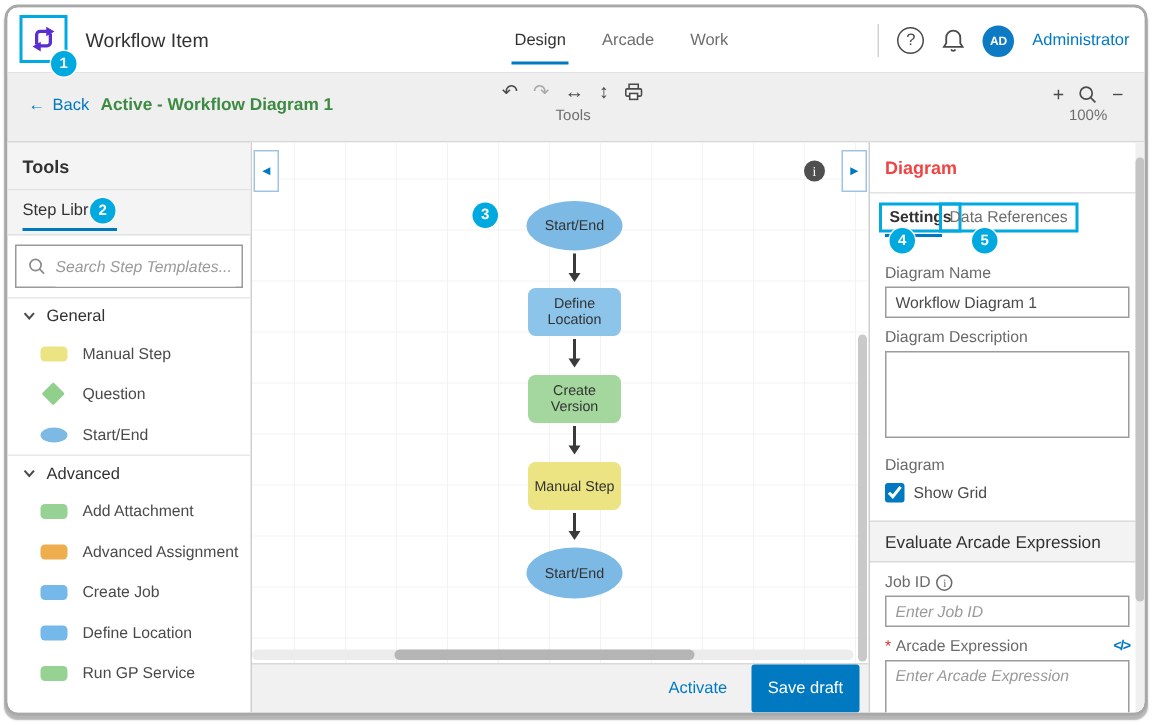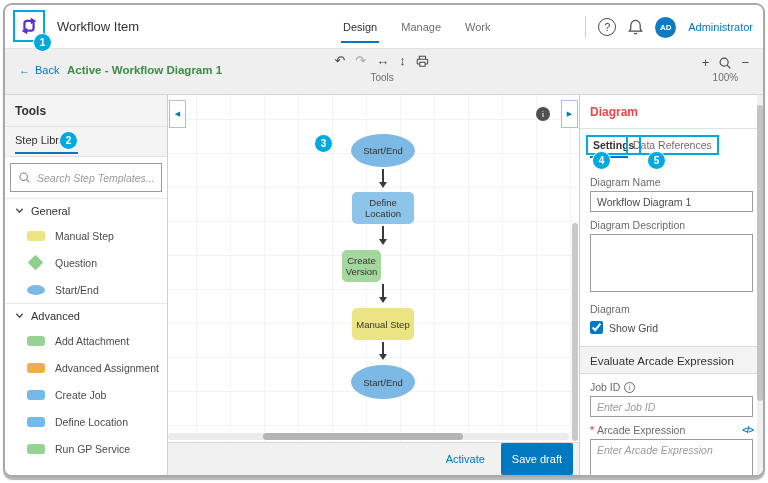--- a/index.html
+++ b/index.html
@@ -141,21 +141,21 @@
         <path d="M7 16 V9 a2.5 2.5 0 0 1 2.5-2.5 H15" fill="none" stroke="#5a2dd1" stroke-width="2.4"></path>
         <polygon points="14,3 20,6.5 14,10" fill="#5a2dd1"></polygon>
         <path d="M17 8 v6.5 a2.5 2.5 0 0 1 -2.5 2.5 H9" fill="none" stroke="#5a2dd1" stroke-width="2.4"></path>
         <polygon points="10,14 4,17.5 10,21" fill="#5a2dd1"></polygon>
       </svg>
     </div>
     <div class="badge" style="left:29px; top:29px;">1</div>
     <div class="app-title">Workflow Item</div>
     <div class="nav">
       <div class="nav-tab active">Design</div>
-      <div class="nav-tab">Manage</div>
+      <div class="nav-tab">Arcade</div>
       <div class="nav-tab">Work</div>
     </div>
     <div class="hdr-right">
       <div class="vdiv"></div>
       <div class="qmark">?</div>
       <svg width="15" height="16" viewBox="0 0 16 17">
         <path d="M8 1.5 a5 5 0 0 1 5 5 v4 l1.6 2.5 H1.4 L3 10.5 v-4 a5 5 0 0 1 5-5 Z" fill="none" stroke="#4a4a4a" stroke-width="1.3"></path>
         <path d="M6.5 14.8 a1.6 1.6 0 0 0 3 0" fill="none" stroke="#4a4a4a" stroke-width="1.3"></path>
       </svg>
       <div class="avatar">AD</div>
@@ -269,21 +269,21 @@
         <div class="collapse-btn" style="right:1px;">
           <span>▶</span>
             </div>
         <div class="info-dot" style="left:368px; top:12px;">i</div>
         <div class="badge" style="left:147px; top:40px;">3</div>
 
         <div class="node ellipse" style="left: 183px; top: 39px; width: 64px; height: 33px; background: rgb(124, 185, 228);">Start/End</div>
         <div class="flow-arrow" style="top:74px; height:17px;"></div>
         <div class="node rect" style="left: 184px; top: 97px; width: 62px; height: 32px; background: rgb(141, 196, 234);">Define Location</div>
         <div class="flow-arrow" style="top:131px; height:17px;"></div>
-        <div class="node rect" style="left: 174px; top: 155px; width: 39px; height: 32px; background: rgb(163, 215, 157);">Create Version</div>
+        <div class="node rect" style="left: 184px; top: 155px; width: 62px; height: 32px; background: rgb(163, 215, 157);">Create Version</div>
         <div class="flow-arrow" style="top:189px; height:17px;"></div>
         <div class="node rect" style="left: 184px; top: 213px; width: 62px; height: 32px; background: rgb(236, 228, 131);">Manual Step</div>
         <div class="flow-arrow" style="top:247px; height:16px;"></div>
         <div class="node ellipse" style="left: 183px; top: 270px; width: 64px; height: 34px; background: rgb(124, 185, 228);">Start/End</div>
 
         <div class="vscroll-thumb"></div>
         <div class="hscroll-track">
           <div class="hscroll-thumb"></div>
         </div>
       </div>

